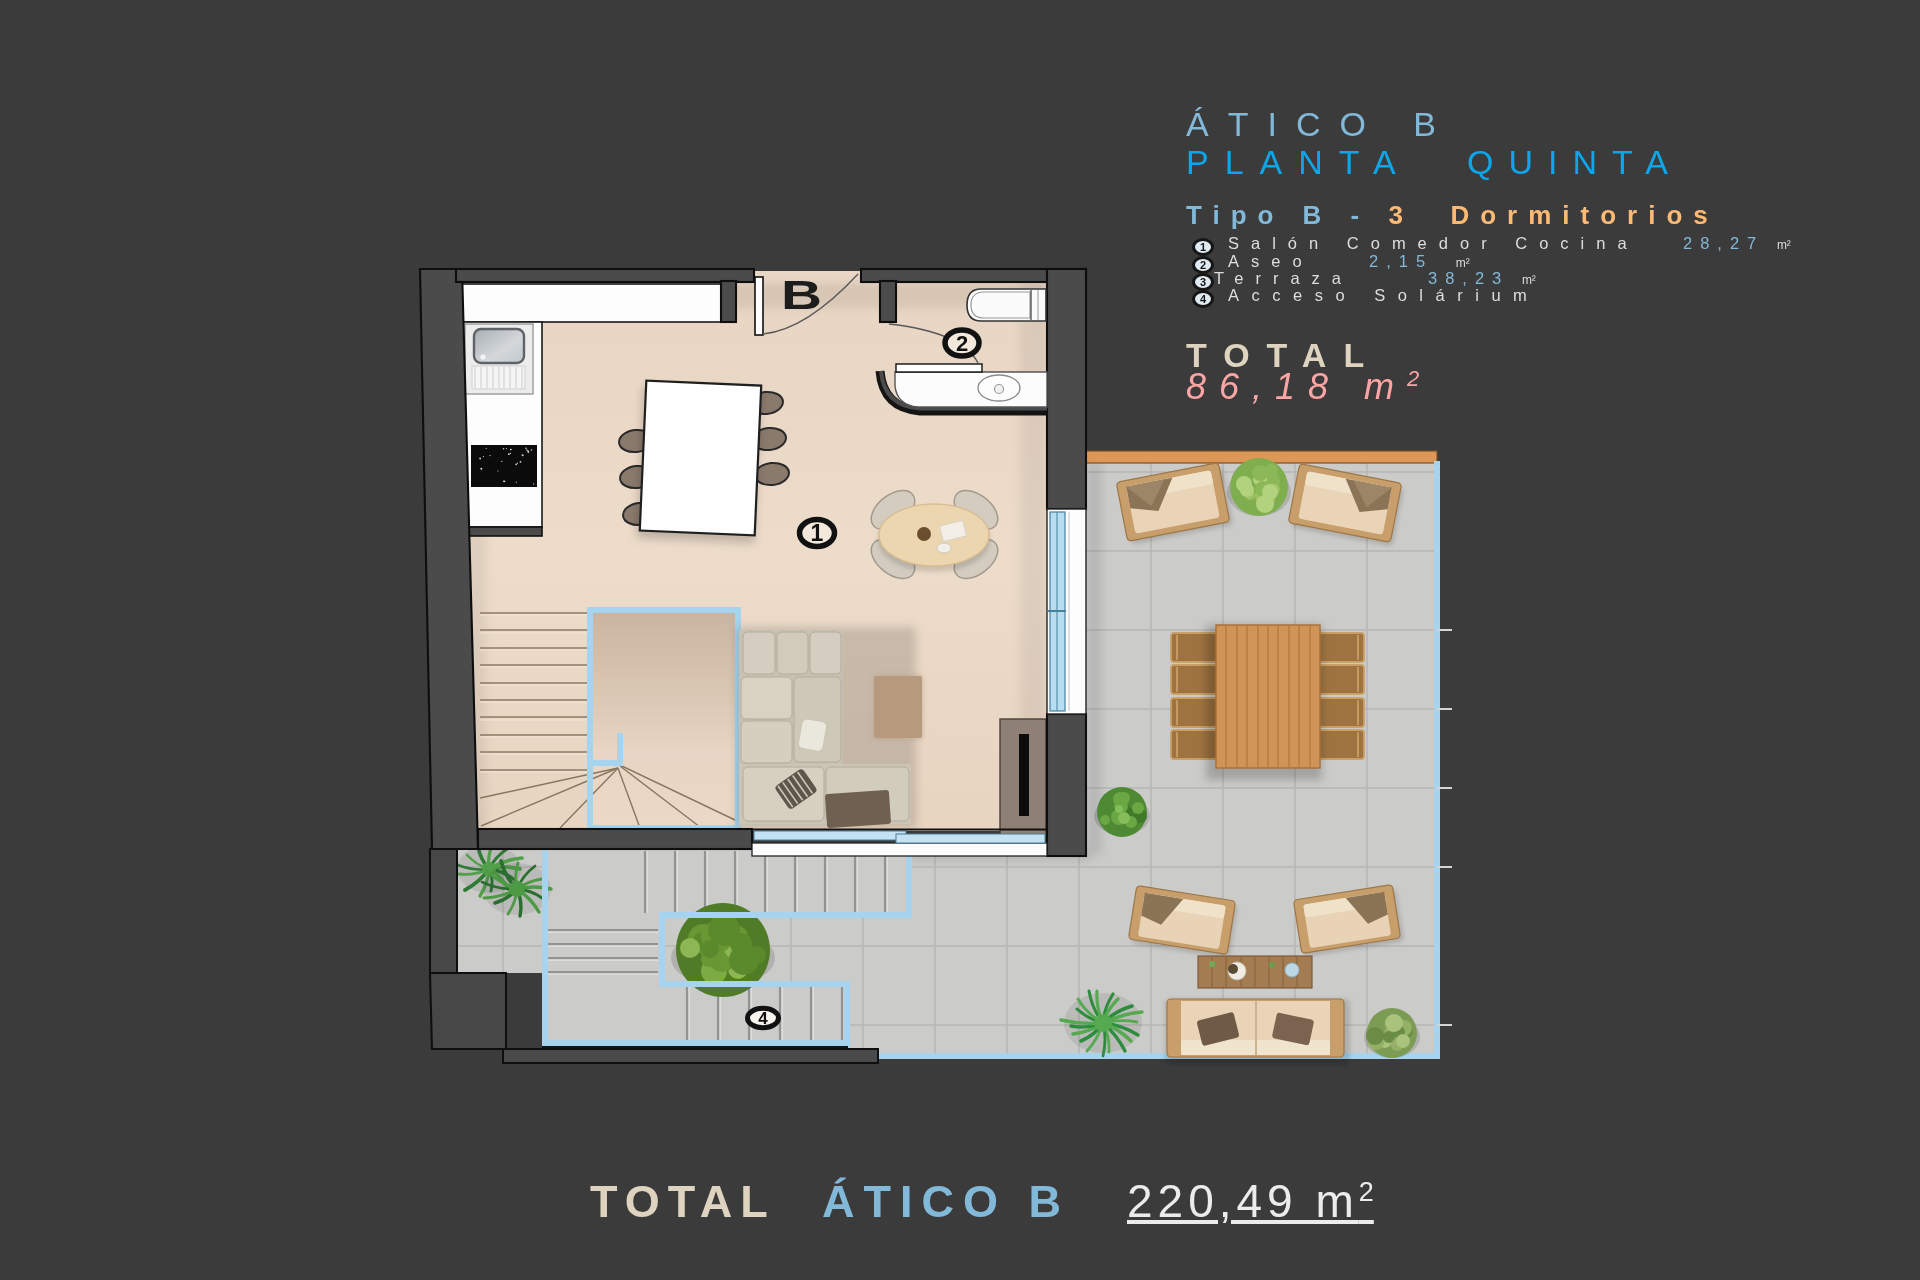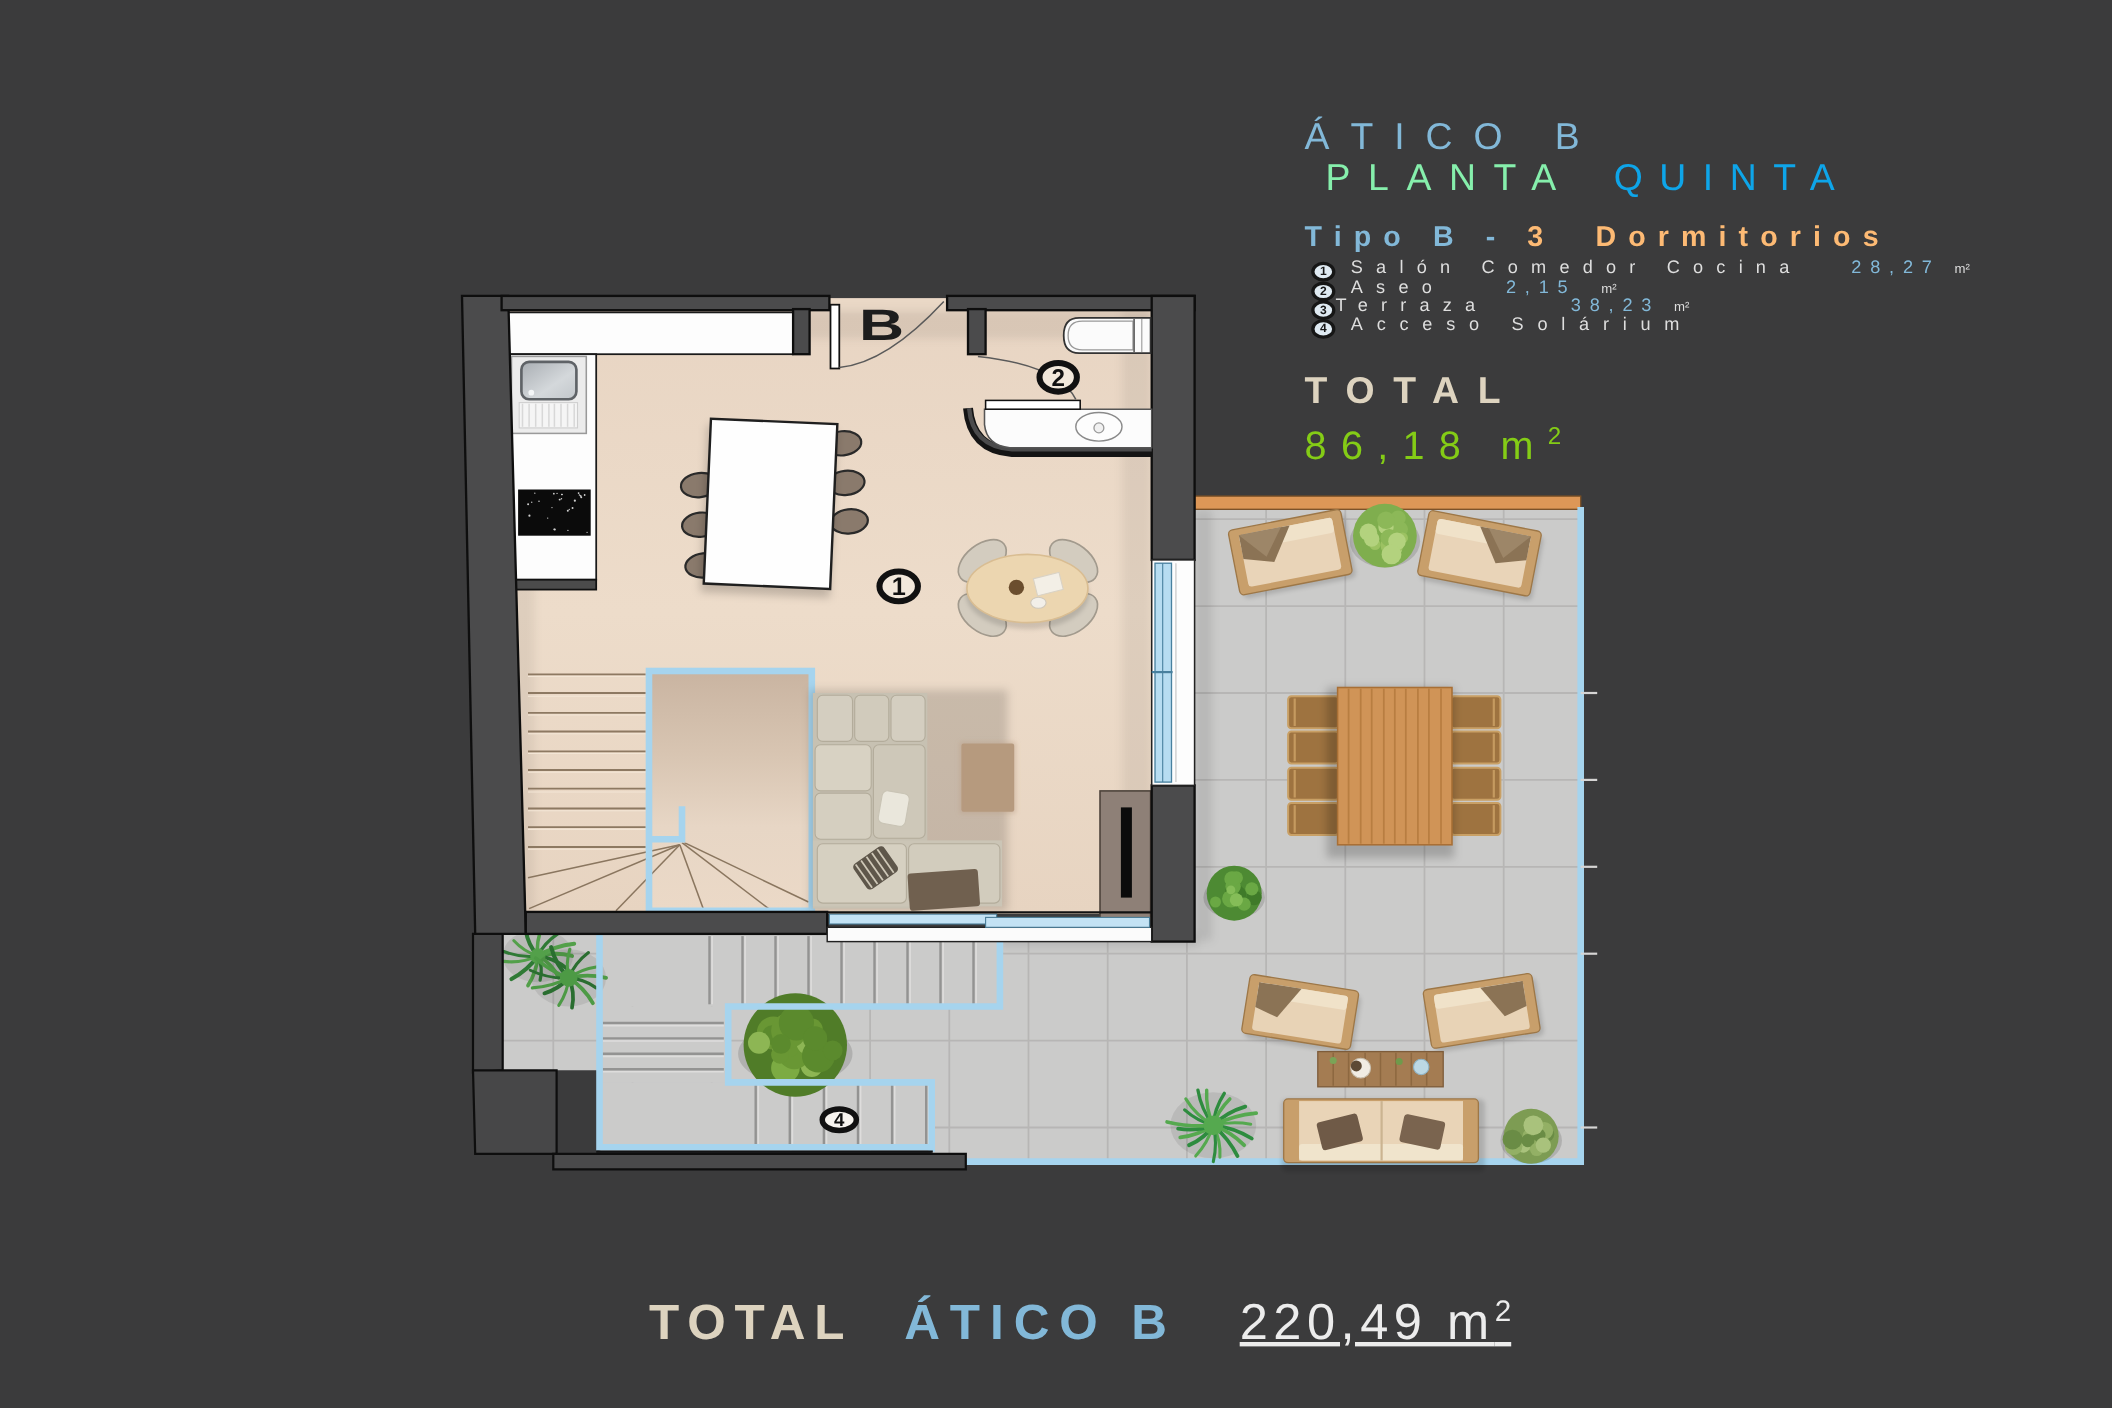--- a/index.html
+++ b/index.html
@@ -618,36 +618,36 @@
 <g>
         <rect x="752" y="843" width="295" height="13" fill="#fbfbfb" stroke="#222" stroke-width="1.3"></rect>
         <rect x="754" y="831" width="152" height="9" fill="#c3e2f4" stroke="#4a7d98" stroke-width="1"></rect>
         <rect x="896" y="834" width="149" height="9" fill="#c3e2f4" stroke="#4a7d98" stroke-width="1"></rect>
         <line x1="752" y1="829.5" x2="1047" y2="829.5" stroke="#111" stroke-width="2"></line>
       </g>
 </svg>
 
 <div class="abs" id="t1" style="left:1186px;top:105px;font-size:34px;letter-spacing:19px;color:#82b8d8;">ÁTICO B</div>
 
-<div class="abs" id="t2" style="left:1186px;top:143px;font-size:34px;letter-spacing:16px;color:#86efac;margin-left:19px;">PLANTA</div>
+<div class="abs" id="t2" style="left:1186px;top:143px;font-size:34px;letter-spacing:16px;color:#0ea5e9;">PLANTA</div>
 
 <div class="abs" id="t3" style="left:1467px;top:143px;font-size:34px;letter-spacing:15px;color:#0ea5e9;">QUINTA</div>
 
 <div class="abs" id="t4" style="left:1186px;top:200px;font-size:26px;font-weight:bold;letter-spacing:11px;color:#82b8d8;">Tipo B - <span style="color:#fdba74;">3&nbsp; Dormitorios</span></div>
 
 <div class="abs" style="left:1192px;top:234px;font-size:16.5px;letter-spacing:12px;color:#dedede;"><span style="display:inline-block;width:16px;height:12px;border:3px solid #161616;border-radius:50%;background:#dfeaf2;color:#161616;font-size:11px;font-weight:bold;text-align:center;line-height:12px;vertical-align:-2px;letter-spacing:0;">1</span><span style="margin-left:14px;">Salón Comedor Cocina</span></div>
 <div class="abs" style="left:1683px;top:234px;font-size:16.5px;letter-spacing:8px;color:#82b8d8;">28,27 <span style="font-size:12px;letter-spacing:0;color:#dedede;">m²</span></div>
 
 <div class="abs" style="left:1192px;top:252px;font-size:16.5px;letter-spacing:12px;color:#dedede;"><span style="display:inline-block;width:16px;height:12px;border:3px solid #161616;border-radius:50%;background:#dfeaf2;color:#161616;font-size:11px;font-weight:bold;text-align:center;line-height:12px;vertical-align:-2px;letter-spacing:0;">2</span><span style="margin-left:14px;">Aseo</span></div>
 <div class="abs" style="left:1369px;top:252px;font-size:16.5px;letter-spacing:8px;color:#82b8d8;">2,15 <span style="font-size:12px;letter-spacing:0;color:#dedede;margin-left:10px;">m²</span></div>
 
 <div class="abs" style="left:1192px;top:269px;font-size:16.5px;letter-spacing:12px;color:#dedede;"><span style="display:inline-block;width:16px;height:12px;border:3px solid #161616;border-radius:50%;background:#dfeaf2;color:#161616;font-size:11px;font-weight:bold;text-align:center;line-height:12px;vertical-align:-2px;letter-spacing:0;">3</span><span style="">Terraza</span></div>
 <div class="abs" style="left:1428px;top:269px;font-size:16.5px;letter-spacing:8px;color:#82b8d8;">38,23 <span style="font-size:12px;letter-spacing:0;color:#dedede;">m²</span></div>
 
 <div class="abs" style="left:1192px;top:286px;font-size:16.5px;letter-spacing:12.5px;color:#dedede;"><span style="display:inline-block;width:16px;height:12px;border:3px solid #161616;border-radius:50%;background:#dfeaf2;color:#161616;font-size:11px;font-weight:bold;text-align:center;line-height:12px;vertical-align:-2px;letter-spacing:0;">4</span><span style="margin-left:14px;">Acceso Solárium</span></div>
 
 <div class="abs" id="t5" style="left:1186px;top:336px;font-size:34px;font-weight:bold;letter-spacing:17px;color:#ddd3bf;">TOTAL</div>
 
-<div class="abs" id="t6" style="left:1186px;top:384px;font-size:36px;letter-spacing:13px;color:#84cc16;">86,18 m<sup style="font-size:22px;letter-spacing:0;">2</sup></div>
+<div class="abs" id="t6" style="left:1186px;top:366px;font-size:36px;letter-spacing:13px;color:#fca5a5;font-style:italic;">86,18 m<sup style="font-size:22px;letter-spacing:0;">2</sup></div>
 
 <div class="abs" id="t7" style="left:590px;top:1176px;font-size:45px;font-weight:bold;letter-spacing:8px;color:#ddd3bf;">TOTAL</div>
 <div class="abs" id="t8" style="left:822px;top:1176px;font-size:45px;font-weight:bold;letter-spacing:9px;color:#82b8d8;">ÁTICO B</div>
 <div class="abs" id="t9" style="left:1127px;top:1174px;font-size:46px;letter-spacing:5px;color:#ececec;text-decoration:underline;">220,49 m<sup style="font-size:27px;letter-spacing:0;">2</sup></div>
 </div>
 </body></html>

